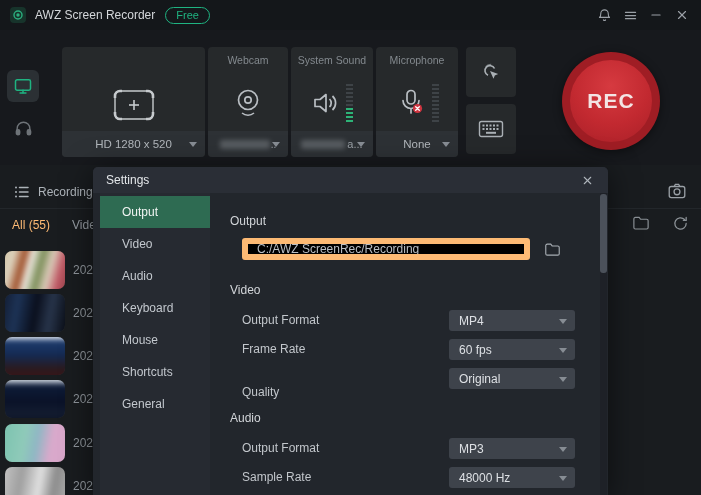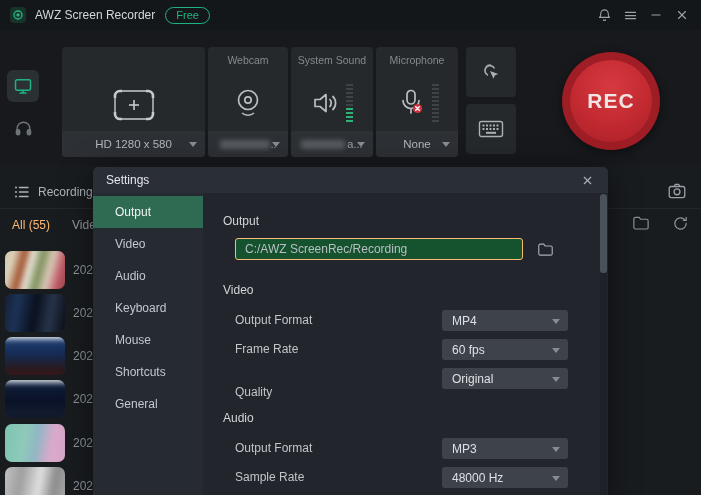--- a/index.html
+++ b/index.html
@@ -47,28 +47,28 @@
   .rec-item{position:absolute;left:5px;width:160px;height:40px;display:flex;align-items:center;}
   .thumb{width:60px;height:38px;border-radius:7px;overflow:hidden;position:relative;background:#333;}
   .thumb i{position:absolute;inset:-4px;display:block;filter:blur(2px);}
   .rec-year{margin-left:8px;color:#8f959b;font-size:12px;white-space:nowrap;}
   
   .dialog{position:absolute;left:93px;top:167px;width:515px;height:328px;border-radius:5px 5px 0 0;
     box-shadow:0 4px 30px rgba(0,0,0,.55);z-index:10;overflow:hidden;background:#22262c;}
   .dlg-title{position:absolute;left:0;top:0;width:100%;height:26px;background:#2a2e36;display:flex;align-items:center;}
   .dlg-title-text{margin-left:13px;color:#e4e7ea;font-size:12px;}
   .dlg-close{position:absolute;right:8px;top:0;width:26px;height:26px;display:flex;align-items:center;justify-content:center;color:#aeb4ba;}
-  .dlg-body{position:absolute;left:0;top:26px;right:0;bottom:0;display:flex;}
+  .dlg-body{position:absolute;left:0;top:26px;right:0;bottom:0;display:flex;padding-left:7px;}
   .dlg-nav{width:110px;background:#262a31;padding-top:3px;}
   .nav-item{height:32px;line-height:32px;padding-left:22px;color:#c3c8ce;font-size:12px;}
   .nav-item.sel{background:#2e6b52;color:#f0f4f2;}
   .dlg-content{position:relative;flex:1;background:#22262c;}
   .sec-hdr{position:absolute;left:20px;color:#d2d5d9;font-size:12px;}
   .row-label{position:absolute;left:32px;color:#c2c6cb;font-size:12px;}
-  .path-input{position:absolute;left:32px;width:288px;height:22px;background:#14532d;border:1px solid #fdba74;border-radius:3px;
+  .path-input{position:absolute;left:32px;width:288px;height:22px;background:#000000;border:6px solid #fdba74;border-radius:3px;
     color:#b9bec4;font-size:12px;padding:0 9px;font-family:"Liberation Sans",sans-serif;outline:none;}
   .folder-btn{position:absolute;left:331px;width:22px;height:22px;display:flex;align-items:center;justify-content:center;color:#a7adb3;}
   .dropdown{position:absolute;left:239px;width:126px;height:21px;background:#3e434b;border-radius:3px;display:flex;align-items:center;color:#dde0e4;font-size:12px;padding-left:10px;}
   .dd-caret{position:absolute;right:8px;top:9px;}
   .dlg-scroll{position:absolute;right:1px;top:26px;width:7px;bottom:0;background:#1e2127;}
   .dlg-thumb{position:absolute;left:0;top:1px;width:7px;height:79px;background:#4b515a;border-radius:3px;}
   svg{display:block;}
 </style>
 </head>
 <body>
@@ -133,21 +133,21 @@
         <rect x="5" y="5" width="38" height="28" rx="5" stroke-width="1.4"></rect>
         <path d="M5 12v-2a5 5 0 0 1 5-5h2" stroke-width="2.6"></path>
         <path d="M36 5h2a5 5 0 0 1 5 5v2" stroke-width="2.6"></path>
         <path d="M43 26v2a5 5 0 0 1-5 5h-2" stroke-width="2.6"></path>
         <path d="M12 33h-2a5 5 0 0 1-5-5v-2" stroke-width="2.6"></path>
         <line x1="24" y1="14" x2="24" y2="24" stroke-width="1.6"></line>
           <line x1="19" y1="19" x2="29" y2="19" stroke-width="1.6"></line>
       </svg>
     </div>
     <div class="p-strip">
-      <span>HD 1280 x 580</span>
+      <span>HD 1280 x 520</span>
       <span class="caret strip-caret"></span>
     </div>
   </div>
 
   <div class="panel" style="left:208px;width:80px;">
     <div class="p-label">Webcam</div>
     <div class="p-icon">
       <svg width="30" height="32" viewBox="0 0 30 32" fill="none" stroke="#b9bec3" stroke-width="1.7">
           <circle cx="15" cy="13" r="9.5"></circle>
           <circle cx="15" cy="13" r="3.2"></circle>

